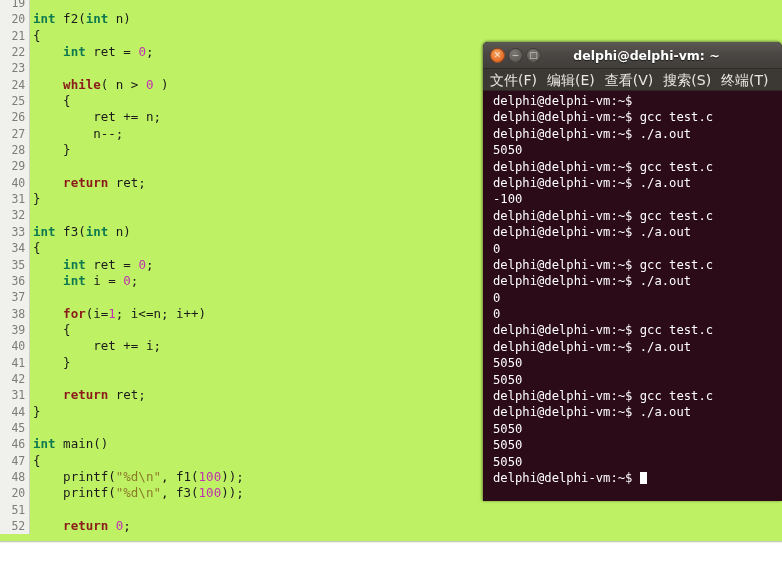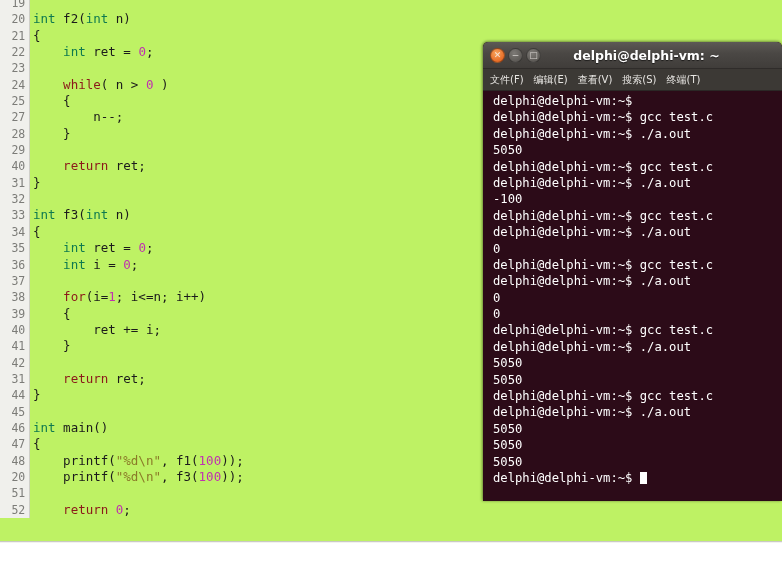--- a/index.html
+++ b/index.html
@@ -79,22 +79,22 @@
   }
 
   .codetext {
     position: absolute;
     left: 33px; top: 0;
     color: #1b1b1b;
     height: 16.35px;
   }
 
   
-  .k  { color: #8b1a1a; font-weight: normal; }   
-  .t  { color: #0f7a4f; font-weight: normal; }   
+  .k  { color: #8b1a1a; font-weight: bold; }   
+  .t  { color: #0f7a4f; font-weight: bold; }   
   .n  { color: #c030b0; }                      
   .s  { color: #8a7a28; }                      
   .p  { color: #1b1b1b; }                      
 
   
   #terminal {
     position: absolute;
     left: 483px; top: 42px;
     width: 299px;
     height: 459px;
@@ -153,21 +153,21 @@
   #menubar {
     height: 22px;
     background: #3c3935;
     display: flex;
     align-items: center;
     padding-left: 2px;
     border-bottom: 1px solid #2b2826;
   }
   .menu-item {
     color: #e8e6e3;
-    font-size: 10px;
+    font-size: 14px;
     font-family: "DejaVu Sans", sans-serif;
     padding: 0 5px;
     line-height: 22px;
     white-space: nowrap;
   }
 
   #term-body {
     position: relative;
     padding: 2px 0 0 10px;
     height: 410px;
@@ -196,20 +196,21 @@
 
   <div id="editor">
     <div class="code-rows" id="code-rows">
         <div class="code-row"><div class="gutter-rule-left"></div><div class="gutter">19</div><div class="gutter-rule"></div><div class="codetext"></div></div>
         <div class="code-row"><div class="gutter-rule-left"></div><div class="gutter">20</div><div class="gutter-rule"></div><div class="codetext"><span class="t">int</span><span class="p"> f2(</span><span class="t">int</span><span class="p"> n)</span></div></div>
         <div class="code-row"><div class="gutter-rule-left"></div><div class="gutter">21</div><div class="gutter-rule"></div><div class="codetext"><span class="p">{</span></div></div>
         <div class="code-row"><div class="gutter-rule-left"></div><div class="gutter">22</div><div class="gutter-rule"></div><div class="codetext"><span class="p">    </span><span class="t">int</span><span class="p"> ret = </span><span class="n">0</span><span class="p">;</span></div></div>
         <div class="code-row"><div class="gutter-rule-left"></div><div class="gutter">23</div><div class="gutter-rule"></div><div class="codetext"></div></div>
         <div class="code-row"><div class="gutter-rule-left"></div><div class="gutter">24</div><div class="gutter-rule"></div><div class="codetext"><span class="p">    </span><span class="k">while</span><span class="p">( n &gt; </span><span class="n">0</span><span class="p"> )</span></div></div>
         <div class="code-row"><div class="gutter-rule-left"></div><div class="gutter">25</div><div class="gutter-rule"></div><div class="codetext"><span class="p">    {</span></div></div>
+        <div class="code-row"><div class="gutter-rule-left"></div><div class="gutter">26</div><div class="gutter-rule"></div><div class="codetext"><span class="p">        ret += n;</span></div></div>
         <div class="code-row"><div class="gutter-rule-left"></div><div class="gutter">27</div><div class="gutter-rule"></div><div class="codetext"><span class="p">        n--;</span></div></div>
         <div class="code-row"><div class="gutter-rule-left"></div><div class="gutter">28</div><div class="gutter-rule"></div><div class="codetext"><span class="p">    }</span></div></div>
         <div class="code-row"><div class="gutter-rule-left"></div><div class="gutter">29</div><div class="gutter-rule"></div><div class="codetext"></div></div>
         <div class="code-row"><div class="gutter-rule-left"></div><div class="gutter">40</div><div class="gutter-rule"></div><div class="codetext"><span class="p">    </span><span class="k">return</span><span class="p"> ret;</span></div></div>
         <div class="code-row"><div class="gutter-rule-left"></div><div class="gutter">31</div><div class="gutter-rule"></div><div class="codetext"><span class="p">}</span></div></div>
         <div class="code-row"><div class="gutter-rule-left"></div><div class="gutter">32</div><div class="gutter-rule"></div><div class="codetext"></div></div>
         <div class="code-row"><div class="gutter-rule-left"></div><div class="gutter">33</div><div class="gutter-rule"></div><div class="codetext"><span class="t">int</span><span class="p"> f3(</span><span class="t">int</span><span class="p"> n)</span></div></div>
         <div class="code-row"><div class="gutter-rule-left"></div><div class="gutter">34</div><div class="gutter-rule"></div><div class="codetext"><span class="p">{</span></div></div>
         <div class="code-row"><div class="gutter-rule-left"></div><div class="gutter">35</div><div class="gutter-rule"></div><div class="codetext"><span class="p">    </span><span class="t">int</span><span class="p"> ret = </span><span class="n">0</span><span class="p">;</span></div></div>
         <div class="code-row"><div class="gutter-rule-left"></div><div class="gutter">36</div><div class="gutter-rule"></div><div class="codetext"><span class="p">    </span><span class="t">int</span><span class="p"> i = </span><span class="n">0</span><span class="p">;</span></div></div>

